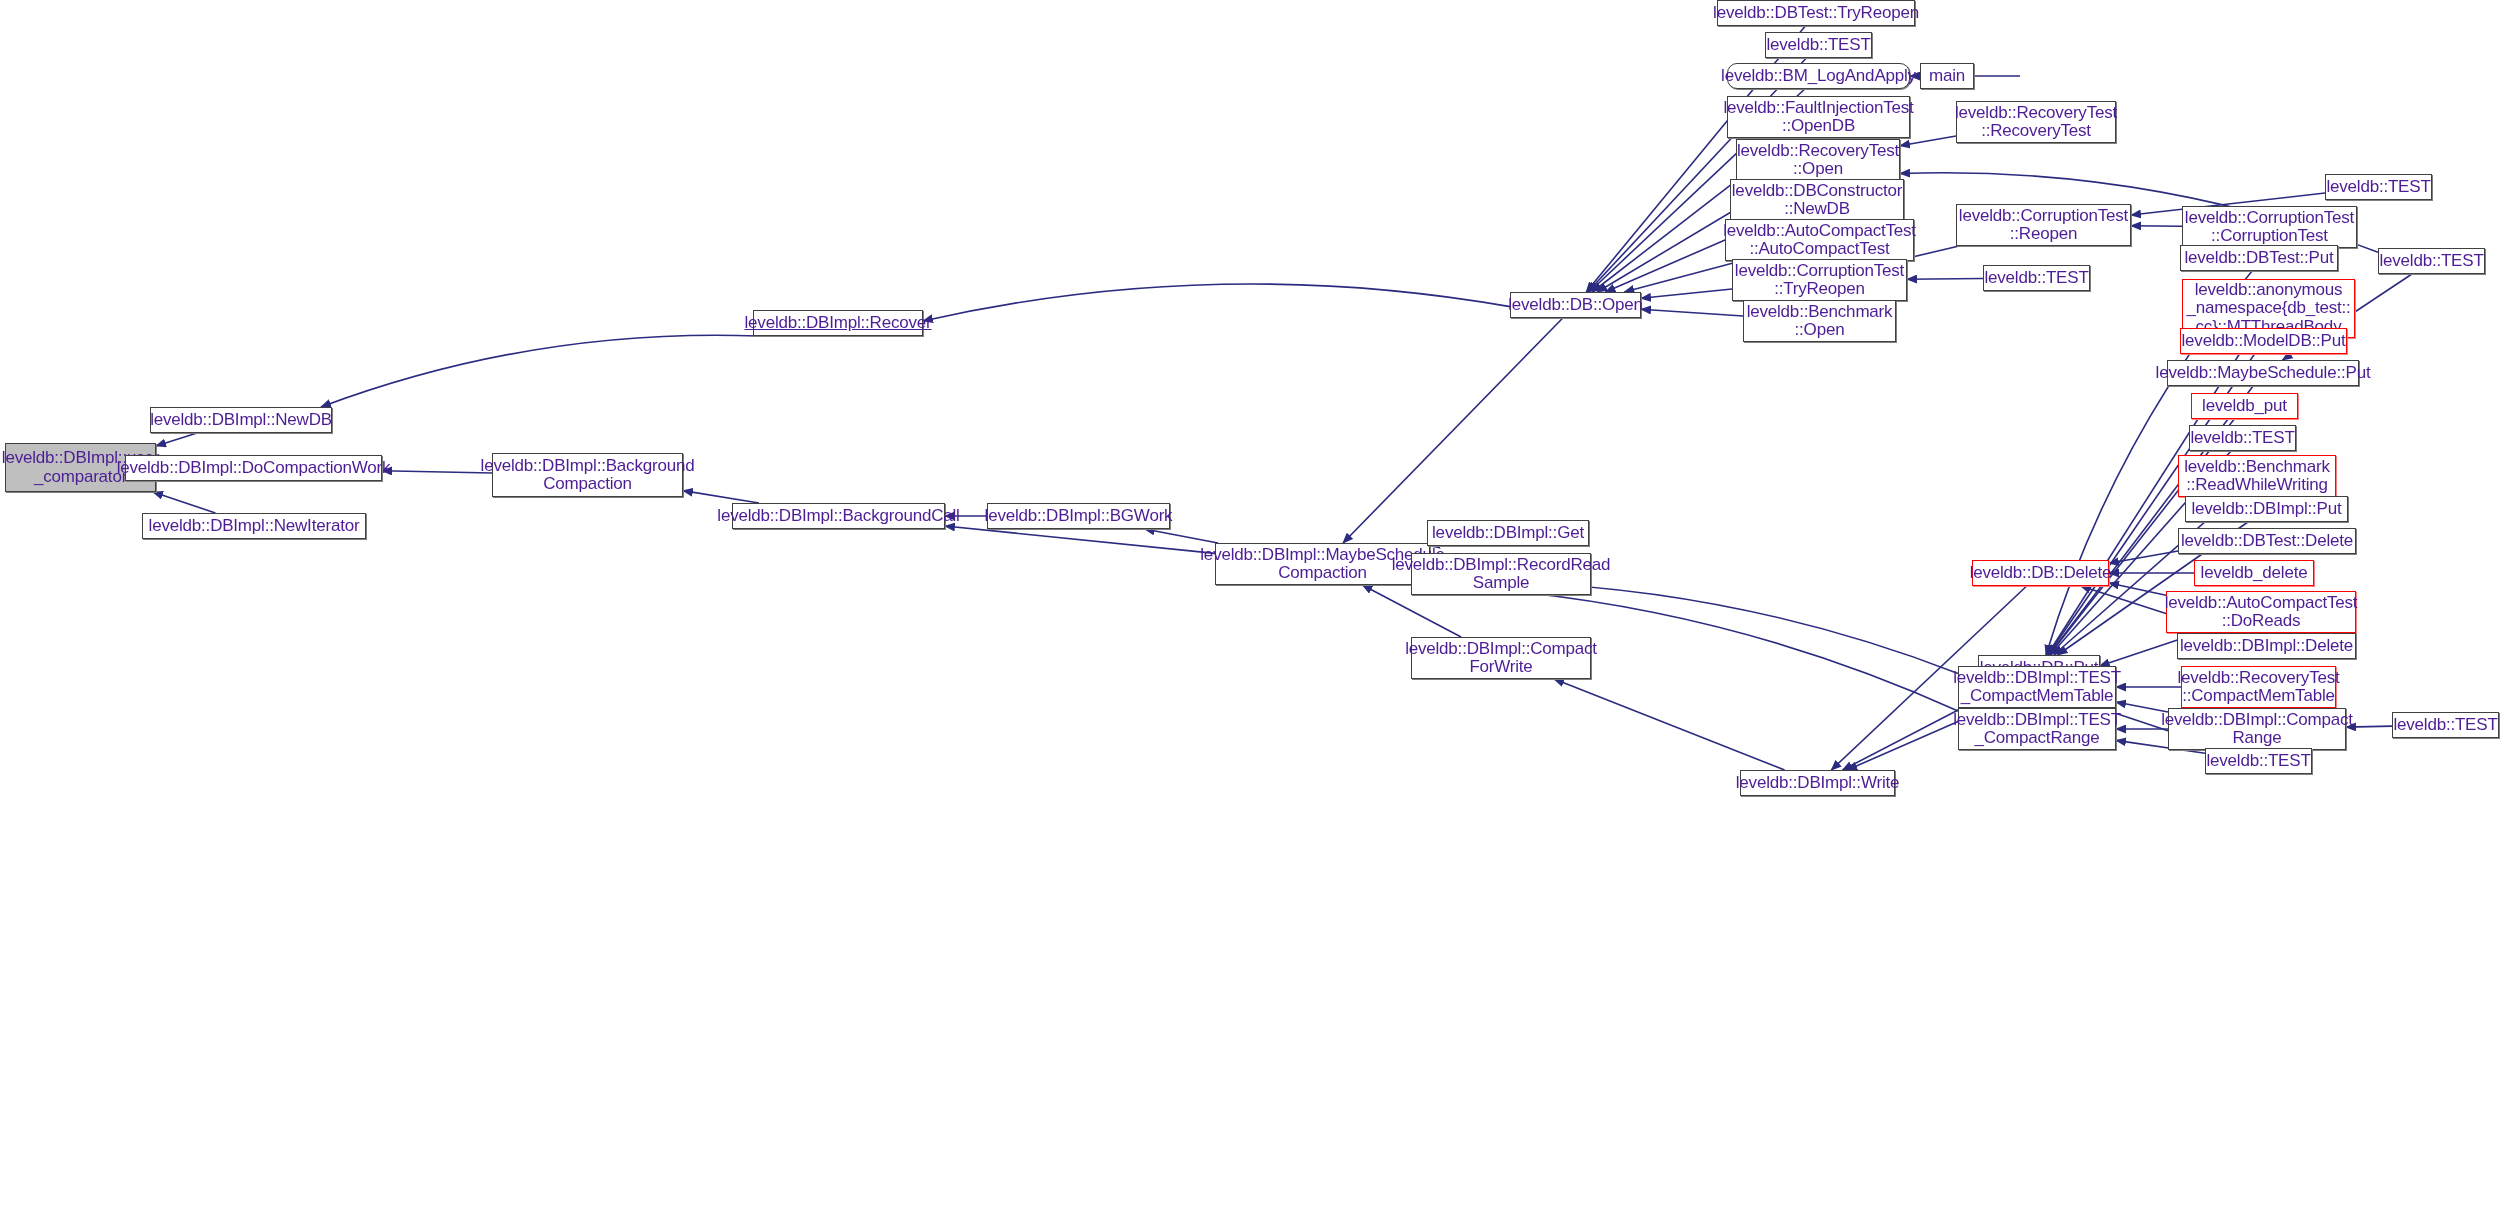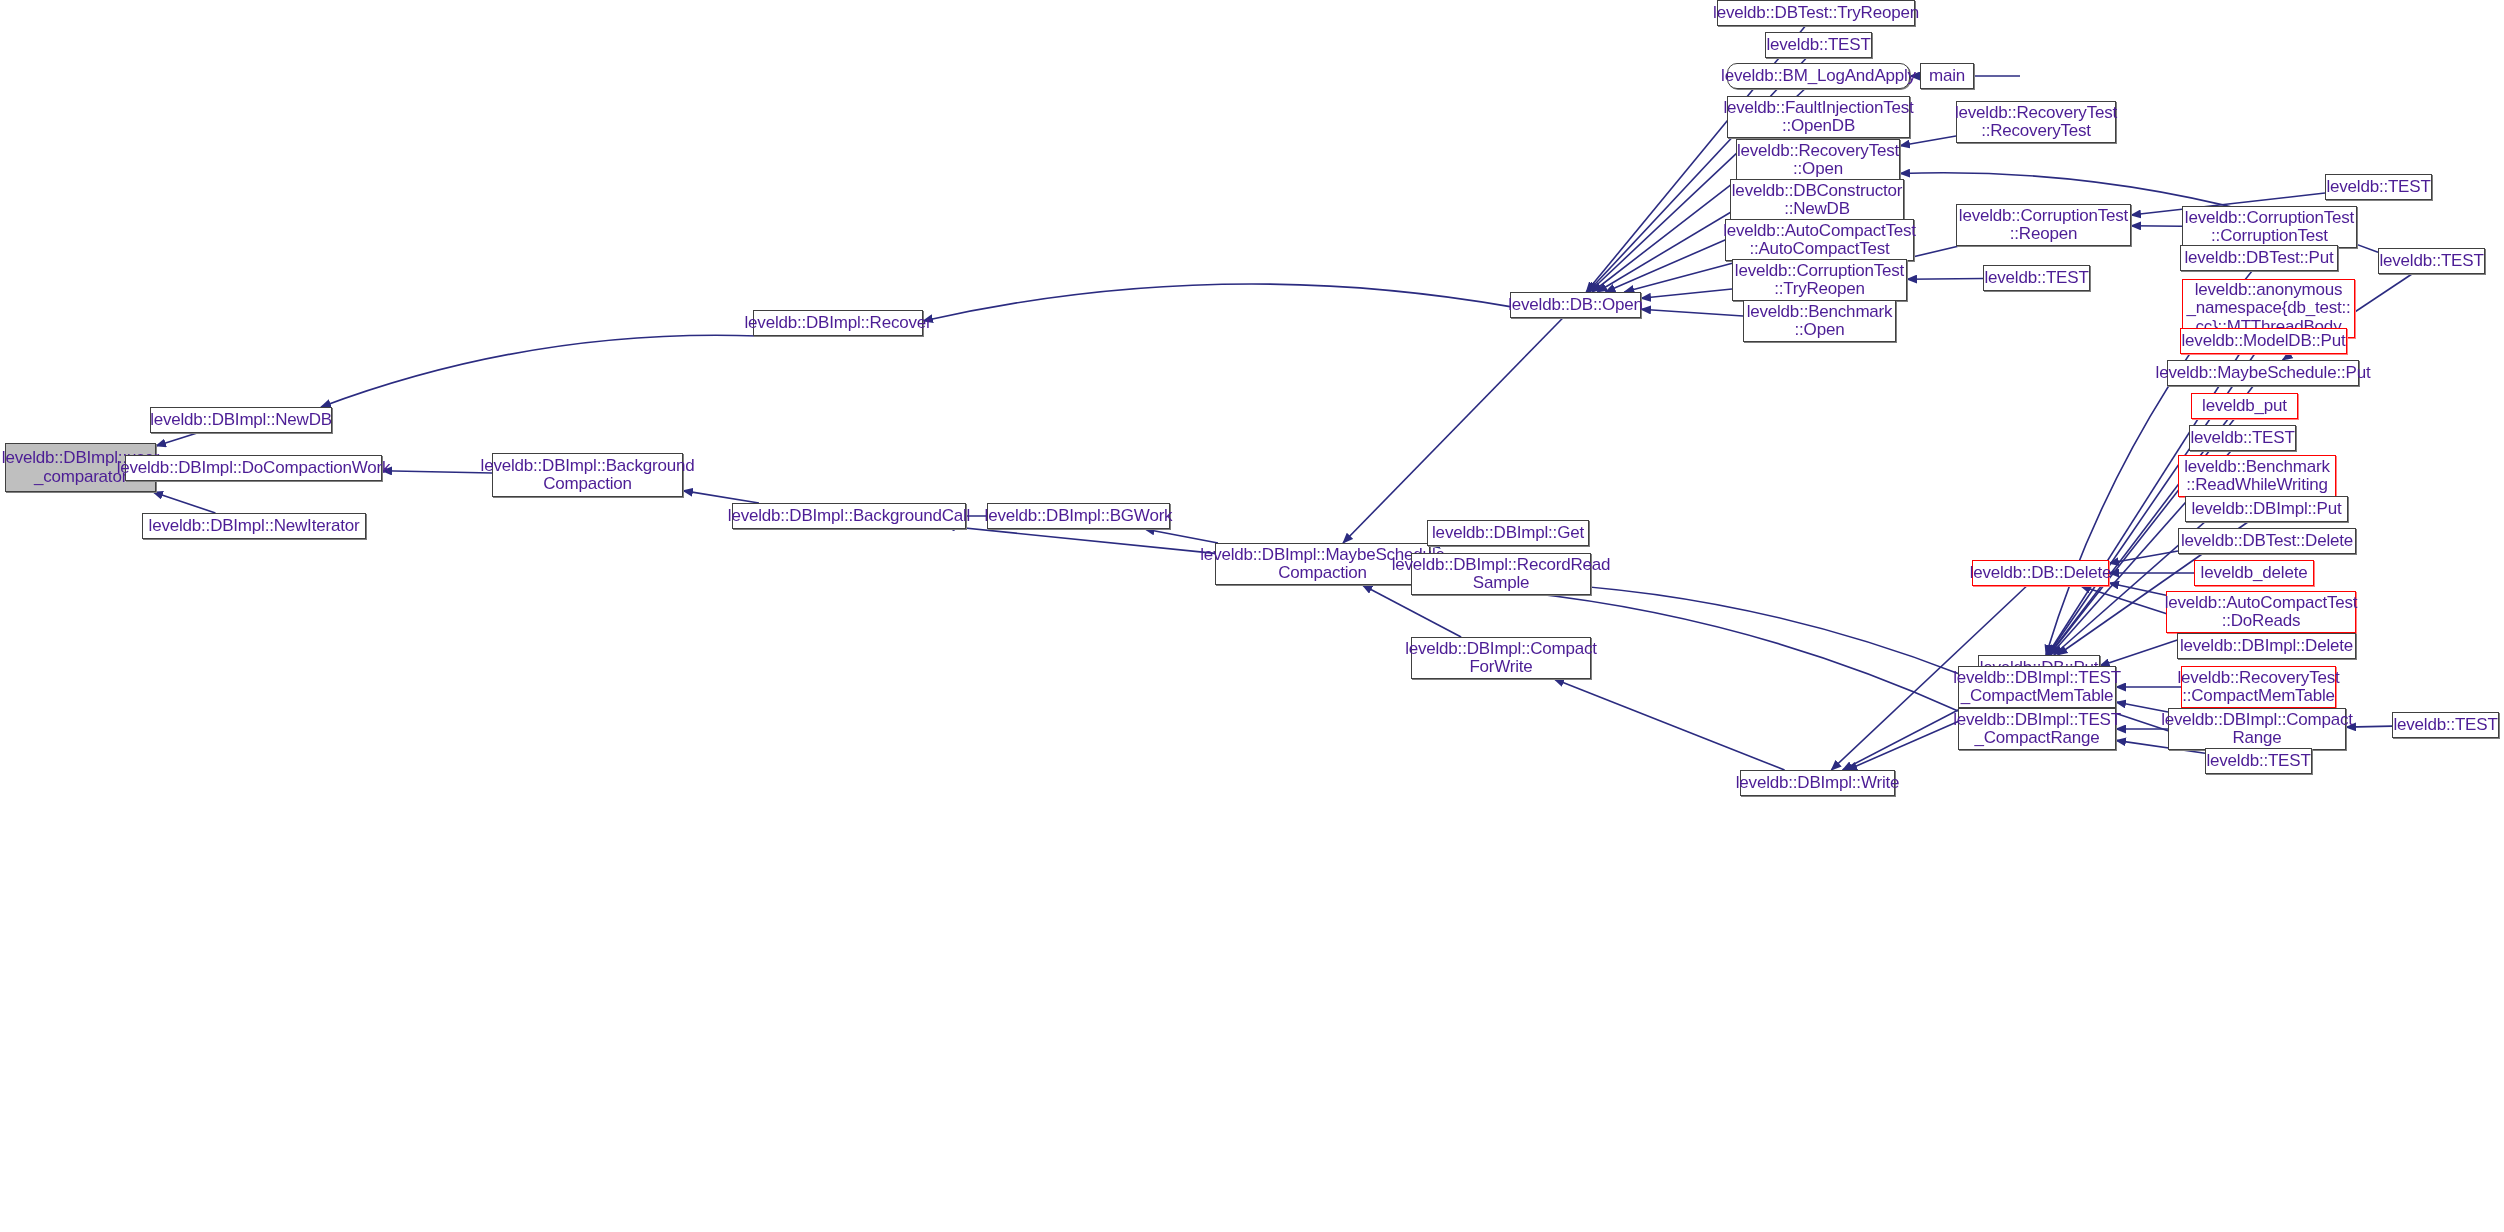--- a/index.html
+++ b/index.html
@@ -118,23 +118,23 @@
       </g>
   </svg>
   <div id="nodes-group">
       <div class="node current" style="left: 5px; top: 443px; width: 151px; height: 49px;">leveldb::DBImpl::user
 _comparator</div>
       <div class="node" style="left: 150px; top: 407px; width: 182px; height: 26px;">leveldb::DBImpl::NewDB</div>
       <div class="node" style="left: 125px; top: 455px; width: 257px; height: 26px;">leveldb::DBImpl::DoCompactionWork</div>
       <div class="node" style="left: 142px; top: 513px; width: 224px; height: 26px;">leveldb::DBImpl::NewIterator</div>
       <div class="node" style="left: 492px; top: 453px; width: 191px; height: 44px;">leveldb::DBImpl::Background
 Compaction</div>
-      <div class="node" style="left: 732px; top: 503px; width: 234px; height: 26px;">leveldb::DBImpl::BackgroundCall</div>
+      <div class="node" style="left: 732px; top: 503px; width: 213px; height: 26px;">leveldb::DBImpl::BackgroundCall</div>
       <div class="node" style="left: 987px; top: 503px; width: 183px; height: 26px;">leveldb::DBImpl::BGWork</div>
-      <div class="node" style="left: 753px; top: 310px; width: 170px; height: 26px;">leveldb::DBImpl::Recover</div>
+      <div class="node" style="left: 753px; top: 310px; width: 170px; height: 26px; text-decoration: underline;">leveldb::DBImpl::Recover</div>
       <div class="node" style="left: 1215px; top: 543px; width: 215px; height: 42px;">leveldb::DBImpl::MaybeSchedule
 Compaction</div>
       <div class="node" style="left: 1427px; top: 520px; width: 162px; height: 26px;">leveldb::DBImpl::Get</div>
       <div class="node" style="left: 1411px; top: 553px; width: 180px; height: 42px;">leveldb::DBImpl::RecordRead
 Sample</div>
       <div class="node" style="left: 1411px; top: 637px; width: 180px; height: 42px;">leveldb::DBImpl::Compact
 ForWrite</div>
       <div class="node" style="left: 1510px; top: 292px; width: 131px; height: 26px;">leveldb::DB::Open</div>
       <div class="node" style="left: 1717px; top: 0px; width: 198px; height: 26px;">leveldb::DBTest::TryReopen</div>
       <div class="node" style="left: 1765px; top: 32px; width: 107px; height: 26px;">leveldb::TEST</div>

